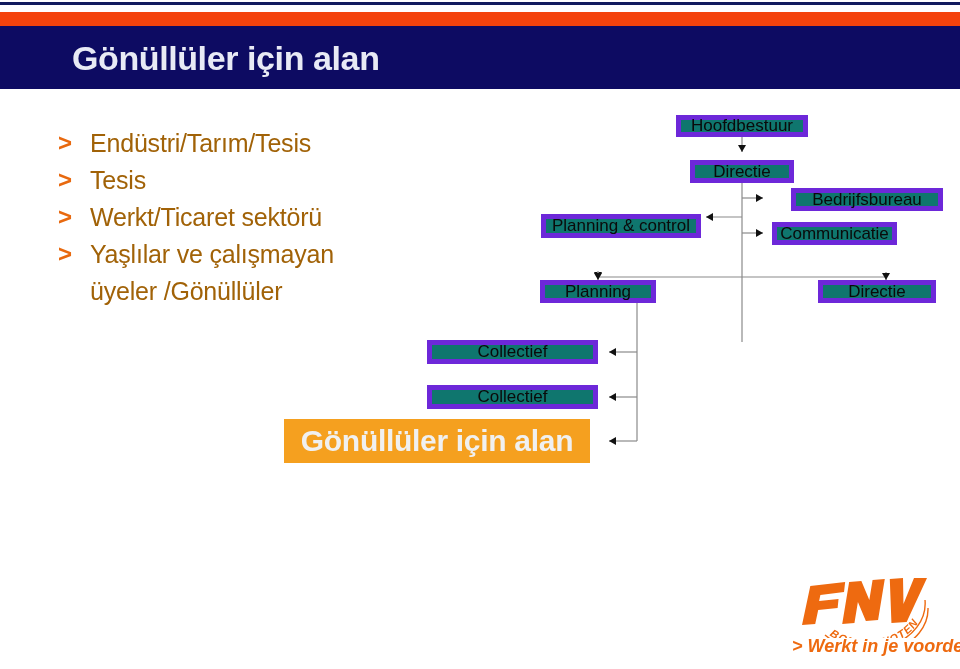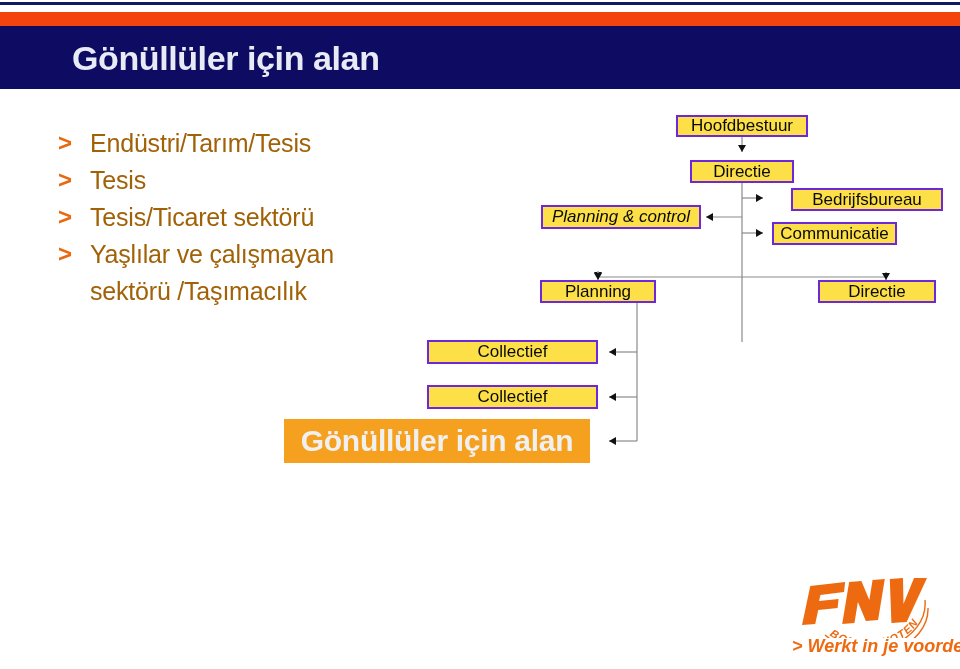--- a/index.html
+++ b/index.html
@@ -89,22 +89,22 @@
     position: absolute;
     left: 0;
     top: 0;
     width: 960px;
     height: 669px;
     pointer-events: none;
   }
   .node {
     position: absolute;
     box-sizing: border-box;
-    border: 2px solid #6d28d9;
-    background: #fde047;
+    border: 5px solid #6d28d9;
+    background: #0f766e;
     display: flex;
     align-items: center;
     justify-content: center;
     font-size: 17px;
     color: #0a0a0a;
     white-space: nowrap;
   }
   .node.highlight {
     border: none;
     background: #f5a01f;
@@ -148,29 +148,29 @@
     <div class="bullet-row">
       <span class="bullet-mark">&gt;</span>
       <span class="bullet-text">Endüstri/Tarım/Tesis</span>
     </div>
     <div class="bullet-row">
       <span class="bullet-mark">&gt;</span>
       <span class="bullet-text">Tesis</span>
     </div>
     <div class="bullet-row">
       <span class="bullet-mark">&gt;</span>
-      <span class="bullet-text">Tesis/Ticaret sektörü</span>
+      <span class="bullet-text">Werkt/Ticaret sektörü</span>
     </div>
     <div class="bullet-row">
       <span class="bullet-mark">&gt;</span>
       <span class="bullet-text">Yaşlılar ve çalışmayan</span>
     </div>
     <div class="bullet-row">
       <span class="bullet-mark"></span>
-      <span class="bullet-text">sektörü /Taşımacılık</span>
+      <span class="bullet-text">üyeler /Gönüllüler</span>
     </div>
   </div>
 
   <svg class="chart" viewBox="0 0 960 669">
     <defs>
       <marker id="ah-down" markerWidth="9" markerHeight="9" refX="4.5" refY="7.5" orient="0" markerUnits="userSpaceOnUse">
         <path d="M0.5,0.5 L8.5,0.5 L4.5,7.5 Z" fill="#111111"></path>
       </marker>
       <marker id="ah-left" markerWidth="9" markerHeight="9" refX="1.5" refY="4.5" orient="0" markerUnits="userSpaceOnUse">
         <path d="M8.5,0.5 L8.5,8.5 L1.5,4.5 Z" fill="#111111"></path>
@@ -205,21 +205,21 @@
       <path d="M637,441 L609,441" marker-end="url(#ah-left)"></path>
     </g>
   </svg>
 
   <div class="node" style="left:676px; top:115px; width:132px; height:22px;">Hoofdbestuur</div>
 
   <div class="node" style="left:690px; top:160px; width:104px; height:23px;">Directie</div>
 
   <div class="node" style="left:775px; top:188px; width:152px; height:23px;margin-left:16px;">Bedrijfsbureau</div>
 
-  <div class="node" style="left:541px; top:205px; width:160px; height:24px;font-style:italic;">Planning &amp; control</div>
+  <div class="node" style="left:541px; top:214px; width:160px; height:24px;">Planning &amp; control</div>
 
   <div class="node" style="left:772px; top:222px; width:125px; height:23px;">Communicatie</div>
 
   <div class="node" style="left:540px; top:280px; width:116px; height:23px;">Planning</div>
 
   <div class="node" style="left:818px; top:280px; width:118px; height:23px;">Directie</div>
 
   <div class="node" style="left:427px; top:340px; width:171px; height:24px;">Collectief</div>
 
   <div class="node" style="left:427px; top:385px; width:171px; height:24px;">Collectief</div>

